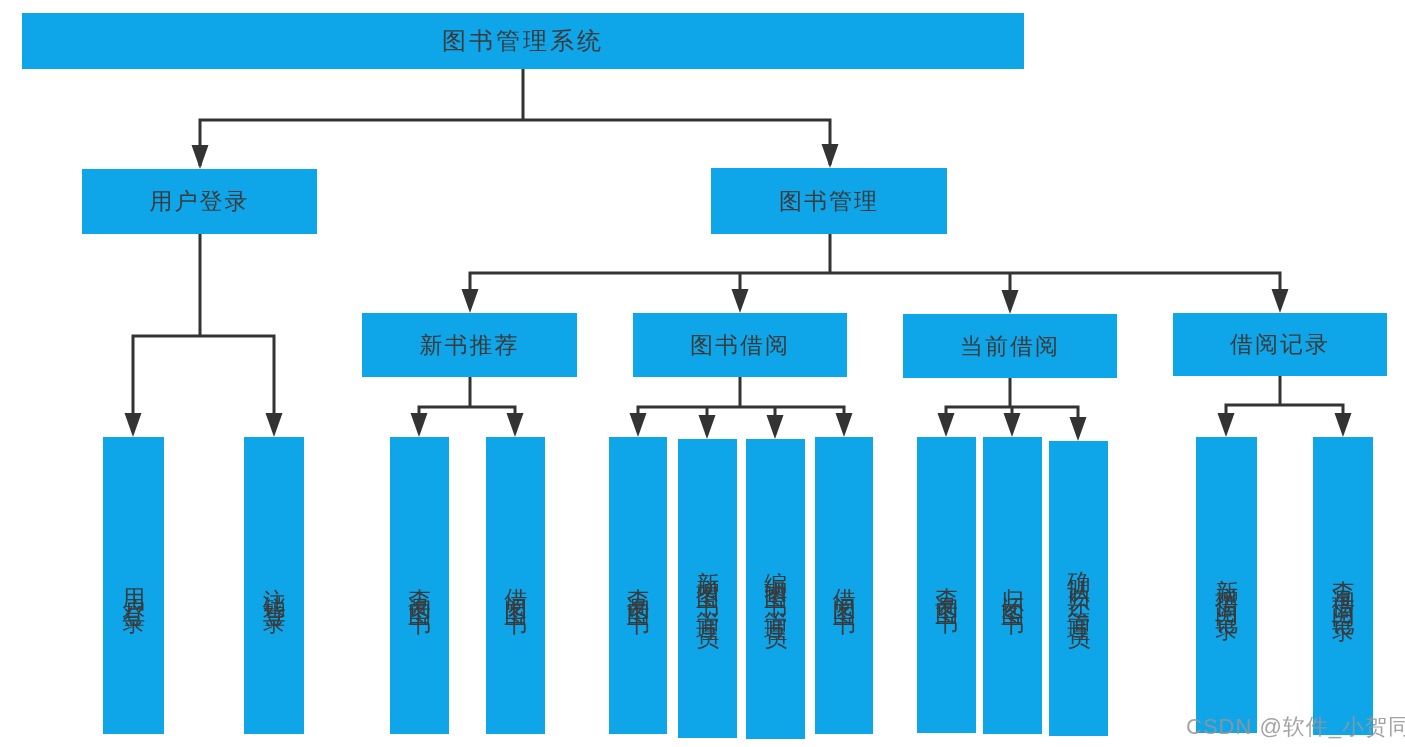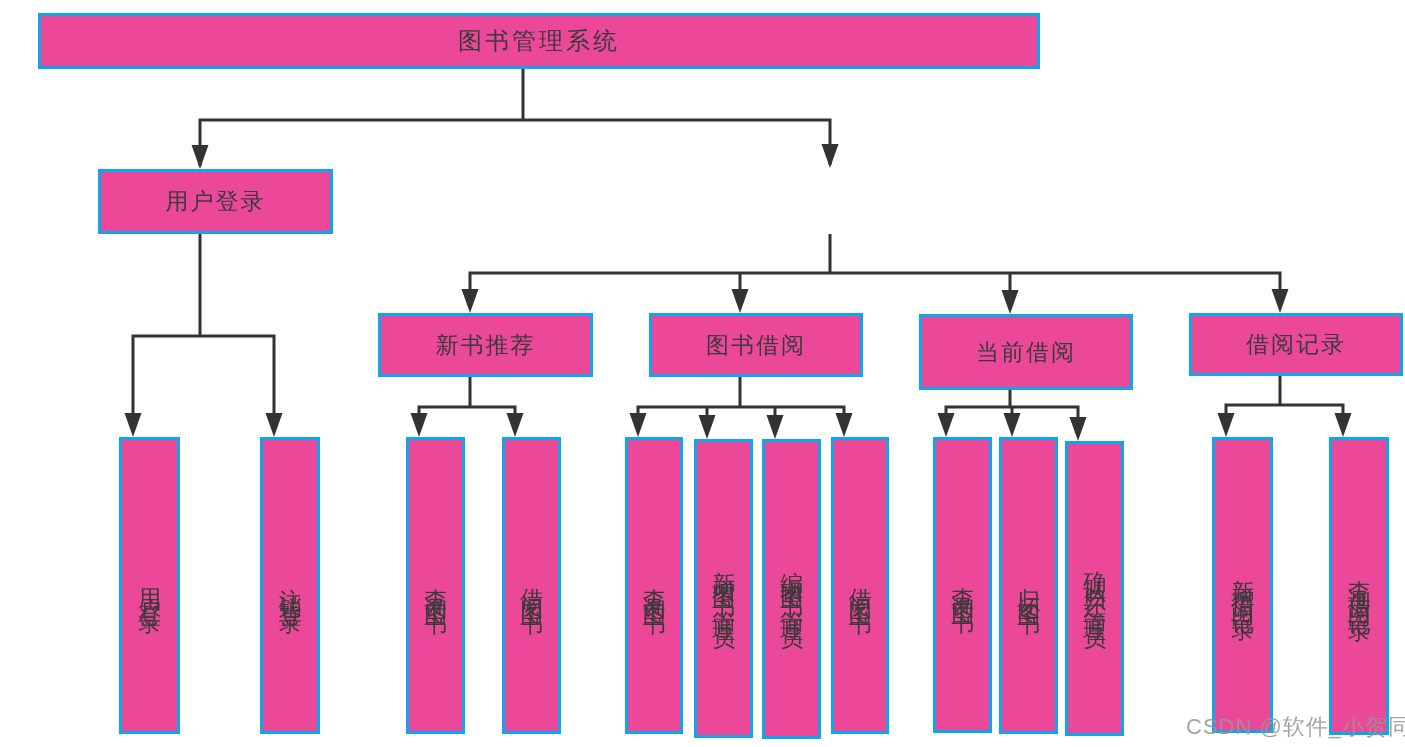--- a/index.html
+++ b/index.html
@@ -2,25 +2,24 @@
 <html><head>
 <meta charset="utf-8">
 <style>
   html,body { margin:0; padding:0; background:#ffffff; }
   .canvas {
     position:relative; width:1405px; height:747px; background:#ffffff;
     font-family:"Liberation Sans","DejaVu Sans",sans-serif; overflow:hidden;
   }
   svg.connectors { position:absolute; left:0; top:0; z-index:0; }
   .node {
-    position:absolute; box-sizing:border-box; background:#ec4899;
+    position:absolute; box-sizing:border-box; background:#0ea5e9;
     border:3px solid #0ea5e9; color:#3a3a3a; z-index:1;
     display:flex; align-items:center; justify-content:center;
     text-align:center;
-    margin-left:16px;
   }
   .node.h  { font-size:23px; letter-spacing:2px; white-space:nowrap; }
   .node.root { font-size:24px; letter-spacing:3px; }
   .node.v {
     writing-mode:vertical-lr; text-orientation:mixed;
     font-size:23px; letter-spacing:8px; line-height:1.1;
   }
   .watermark {
     position:absolute; z-index:5; white-space:nowrap;
     font-size:22px; letter-spacing:1px; color:rgba(150,150,150,0.88);
@@ -70,24 +69,25 @@
       <use href="#ah" transform="translate(1012,437)"></use>
       <use href="#ah" transform="translate(1078,441)"></use>
       <use href="#ah" transform="translate(1226,437)"></use>
       <use href="#ah" transform="translate(1343,437)"></use>
     </g>
   </svg>
 
   <div class="node h root" style="left:22px;top:13px;width:1002px;height:56px">图书管理系统</div>
 
   <div class="node h" style="left:82px;top:169px;width:235px;height:65px">用户登录</div>
+  <div class="node h" style="left:711px;top:168px;width:236px;height:66px">图书管理</div>
 
   <div class="node h" style="left:633px;top:313px;width:214px;height:64px">图书借阅</div>
   <div class="node h" style="left:362px;top:313px;width:215px;height:64px">新书推荐</div>
-  <div class="node h" style="left:903px;top:314px;width:214px;height:76px">当前借阅</div>
+  <div class="node h" style="left:903px;top:314px;width:214px;height:64px">当前借阅</div>
   <div class="node h" style="left:1173px;top:313px;width:214px;height:63px">借阅记录</div>
 
   <div class="node v" style="left:103px;top:437px;width:61px;height:297px">用户登录</div>
   <div class="node v" style="left:244px;top:437px;width:60px;height:297px">注销登录</div>
 
   <div class="node v" style="left:390px;top:437px;width:59px;height:297px">查询图书</div>
   <div class="node v" style="left:486px;top:437px;width:59px;height:297px">借阅图书</div>
 
   <div class="node v" style="left:609px;top:437px;width:58px;height:297px">查询图书</div>
   <div class="node v" style="left:678px;top:439px;width:59px;height:299px">新增图书（管理员）</div>

